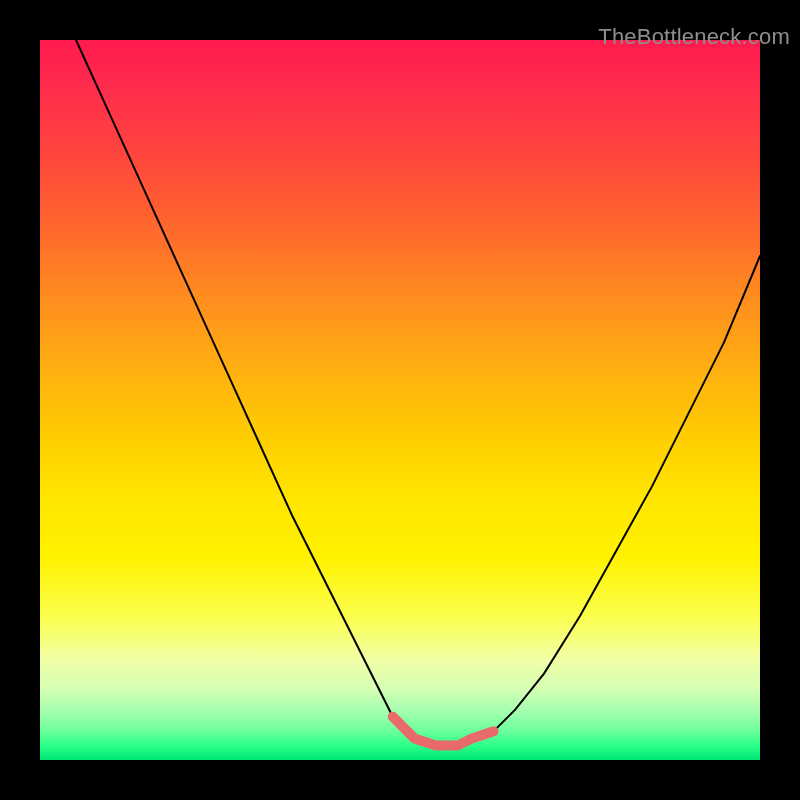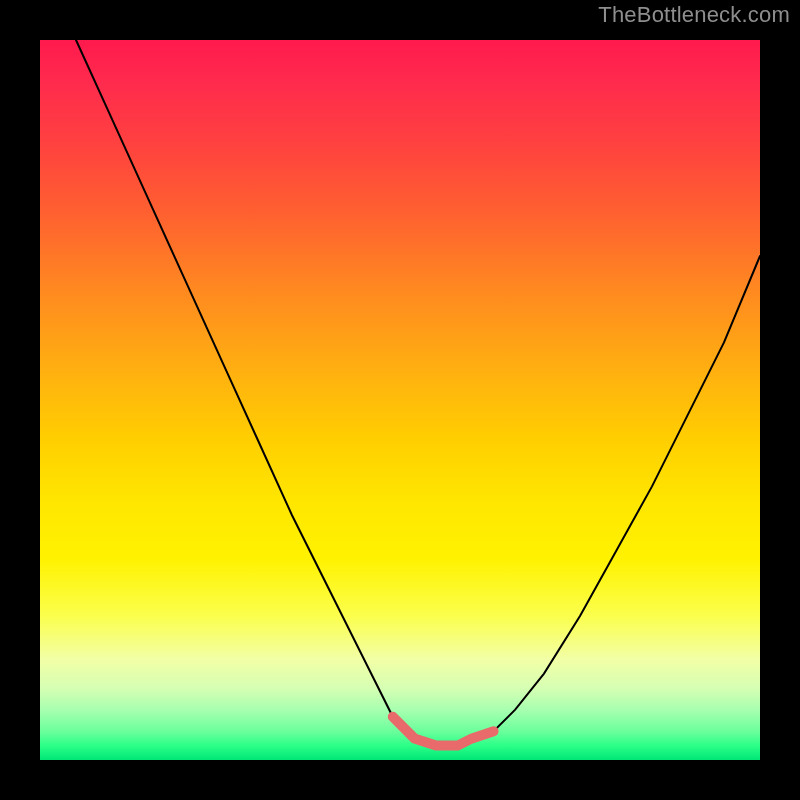--- a/index.html
+++ b/index.html
@@ -58,21 +58,21 @@
   }
   .salmon-seg {
     fill: none;
     stroke: #e86a6a;
     stroke-width: 10;
     stroke-linecap: round;
     stroke-linejoin: round;
   }
   .watermark {
     position: absolute;
-    top: 2px;
+    top: 24px;
     right: 10px;
     color: #8e8e8e;
     font-size: 22px;
     letter-spacing: 0.2px;
     user-select: none;
   }
 </style>
 </head>
 <body>
 

